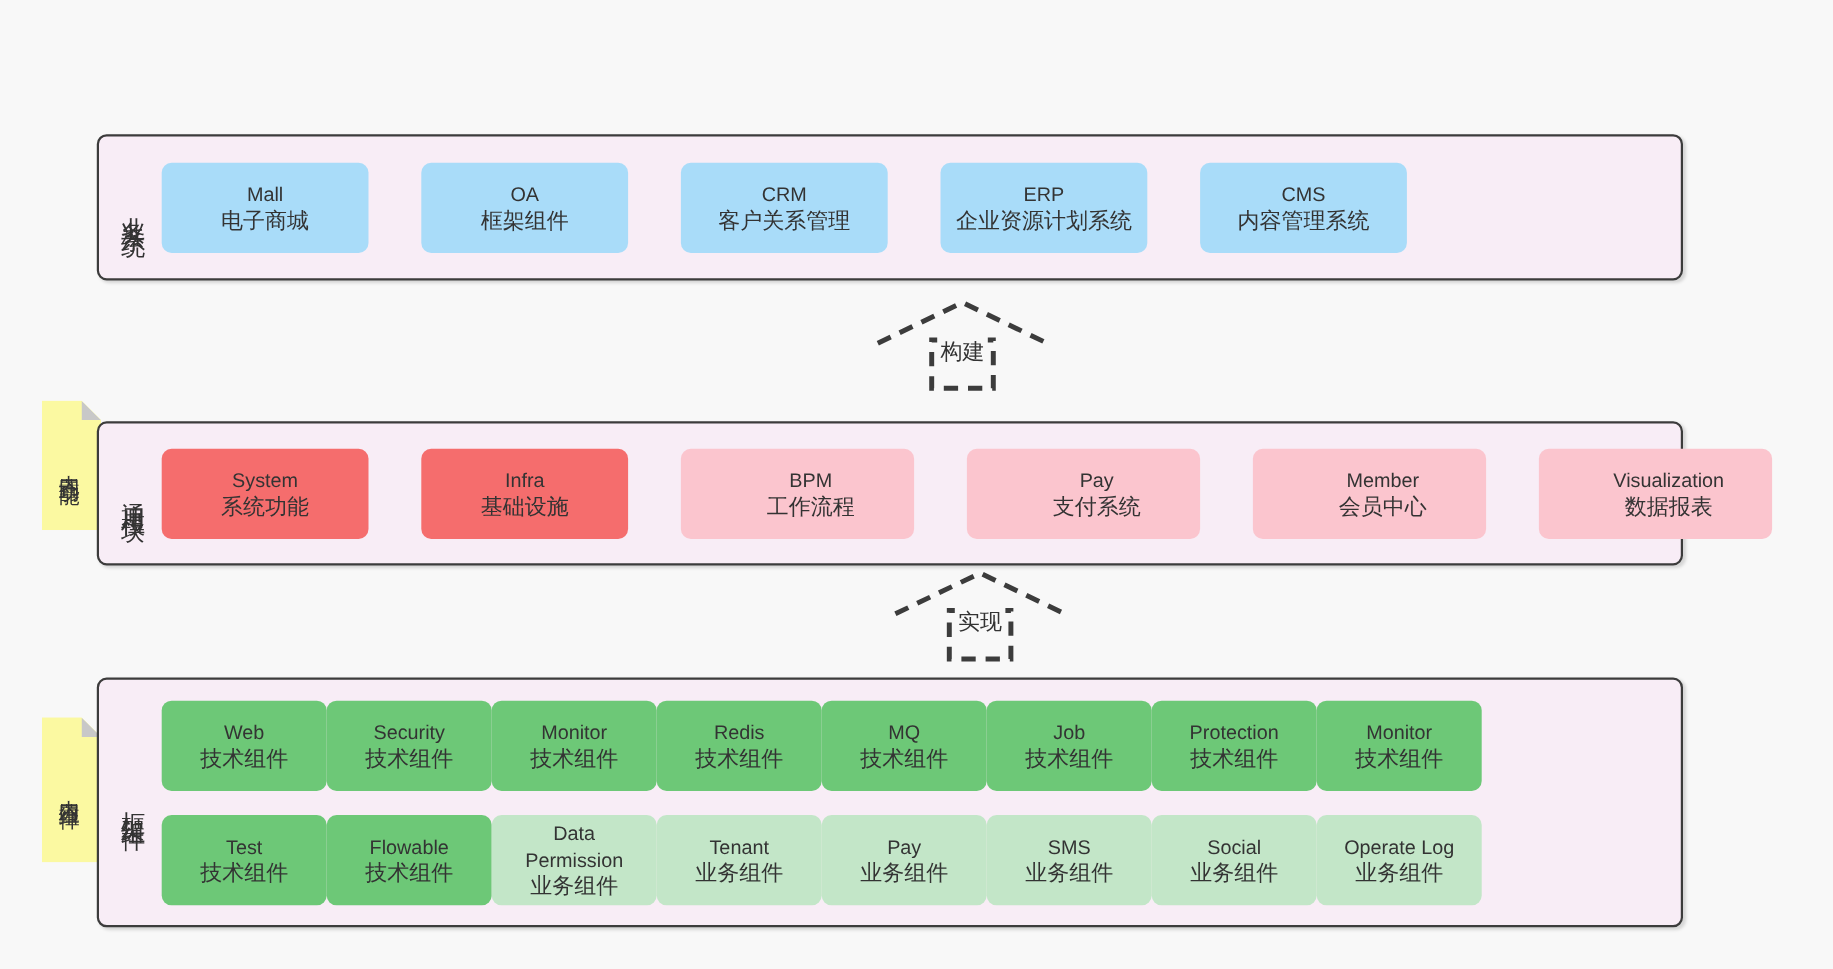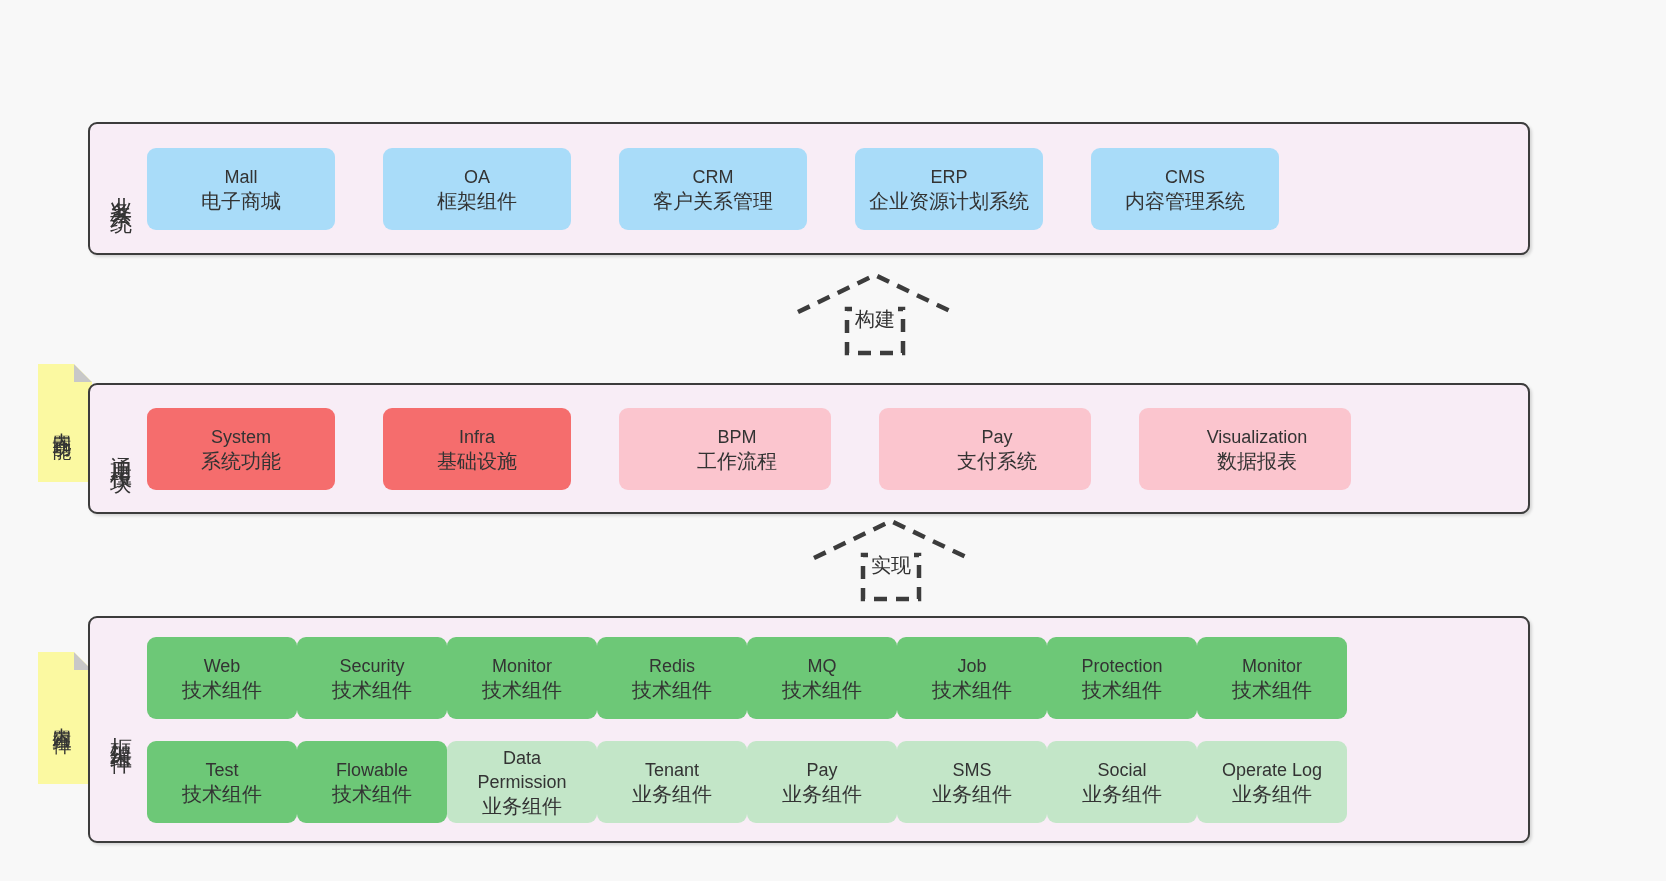--- a/index.html
+++ b/index.html
@@ -153,20 +153,24 @@
           </div>
           <div class="box c-pink">
             <div class="bname">BPM</div>
             <div class="bdesc">工作流程</div>
           </div>
           <div class="box c-pink">
             <div class="bname">Pay</div>
             <div class="bdesc">支付系统</div>
           </div>
           <div class="box c-pink">
+            <div class="bname">Member</div>
+            <div class="bdesc">会员中心</div>
+          </div>
+          <div class="box c-pink">
             <div class="bname">Visualization</div>
             <div class="bdesc">数据报表</div>
           </div>
         </div>
       </div>
   </section>
 
   <svg class="arrow arrow-2" width="170" height="94" viewBox="0 0 170 94">
     <path d="M8,46 L85,9 L162,46"></path>
     <path d="M57,43 H113 V87 H57 Z"></path>

